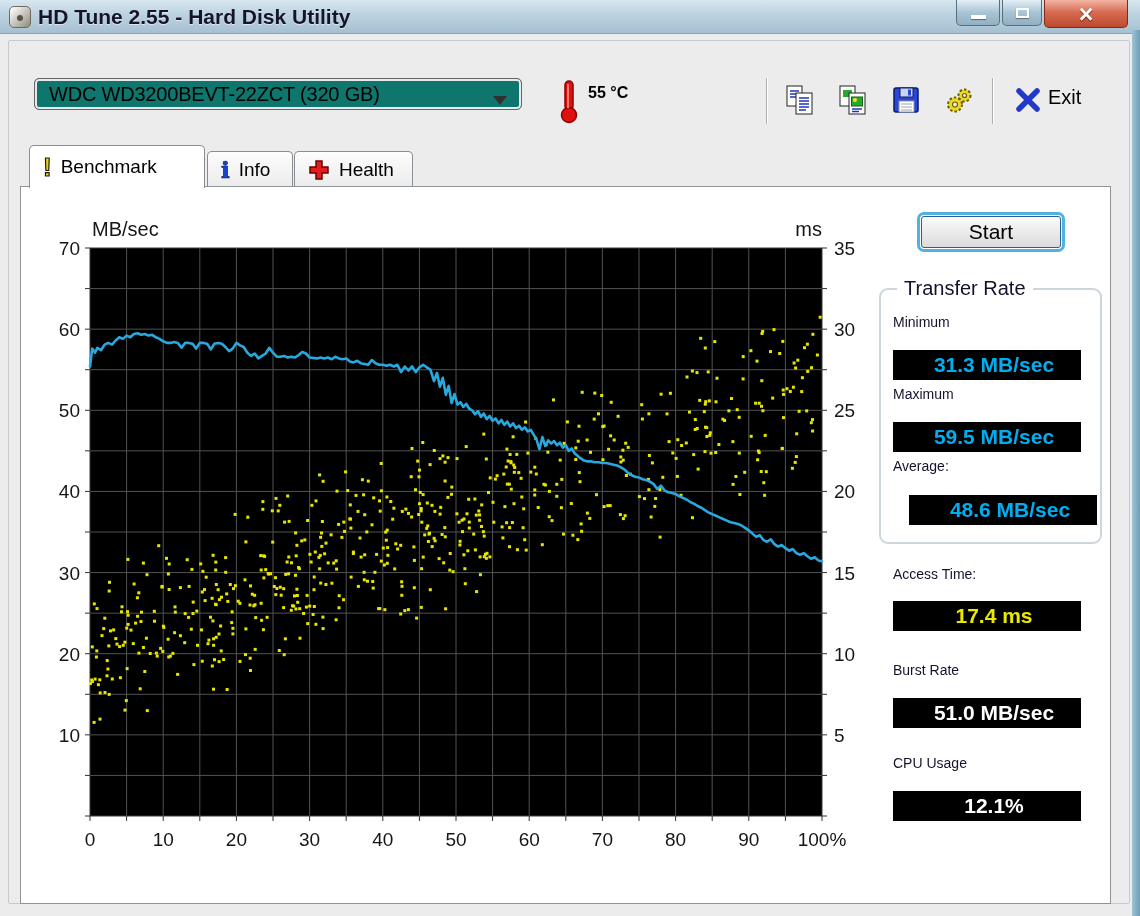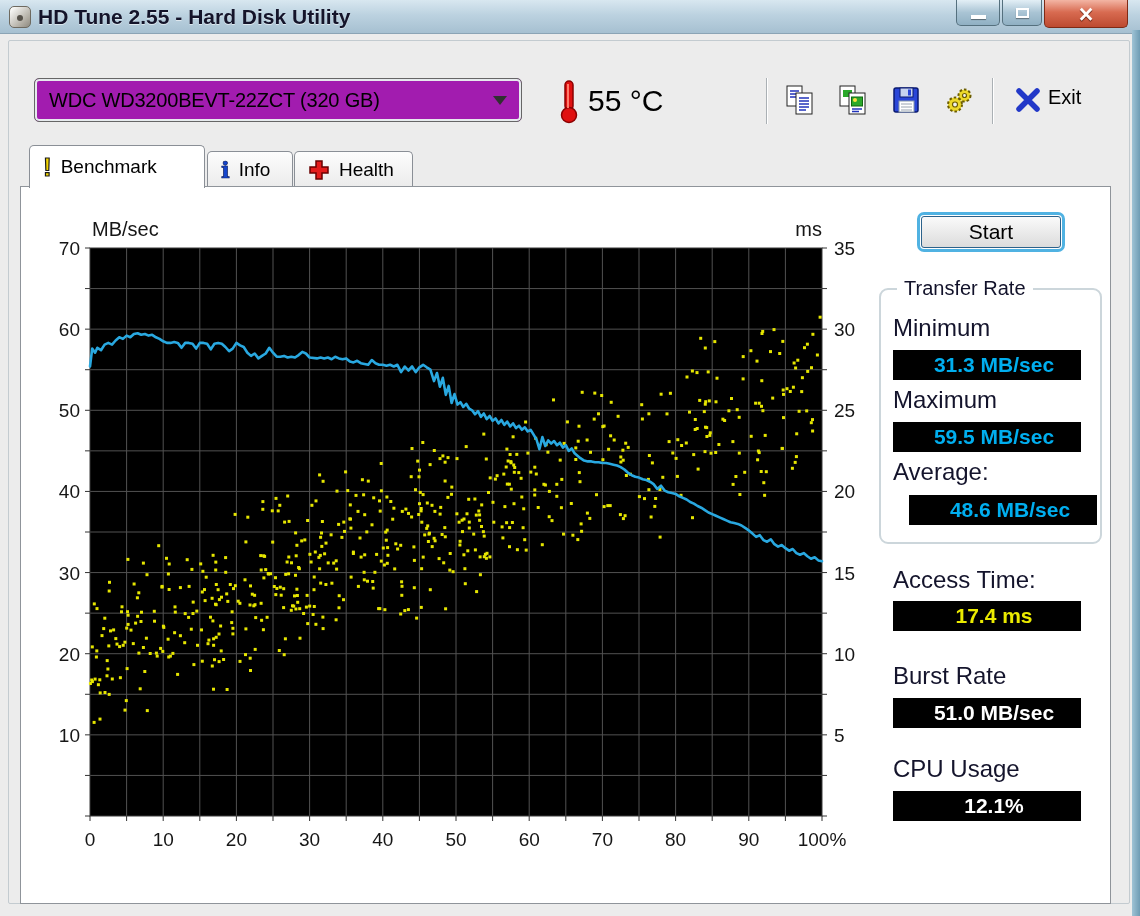--- a/index.html
+++ b/index.html
@@ -27,27 +27,27 @@
   .glyph-min { width:15px; height:4px; background:#fff; box-shadow:0 1px 1px rgba(0,0,0,.45); margin-top:9px; }
   .glyph-max { width:13px; height:10px; border:2px solid #fff; box-shadow:0 1px 1px rgba(0,0,0,.35); }
   .glyph-close { color:#fff; font-size:25px; font-weight:bold; line-height:24px;
     text-shadow:0 1px 1px #5a1608; }
   .edge-right { left:1132px; top:30px; width:8px; height:886px;
     background:linear-gradient(to right,#9fc3d5,#6f9cb4); }
   .inner-frame { left:8px; top:40px; width:1122px; height:864px;
     border:1px solid #c3cbd0; border-radius:2px; }
 
   
-  .drive-select { left:34px; top:78px; width:488px; height:44px; background:#a21caf;
+  .drive-select { left:34px; top:78px; width:488px; height:32px; background:#0f766e;
     border:1px solid #666; border-radius:5px; box-shadow:inset 0 0 0 2px #e6eaed;
     display:flex; align-items:center; cursor:default; }
   .drive-select-text { margin-left:14px; font-size:20px; color:#000; letter-spacing:-0.2px; }
   .drive-arrow { position:absolute; right:14px; top:17px; width:0; height:0;
     border-left:7px solid transparent; border-right:7px solid transparent; border-top:9px solid #303030; }
-  .temp-text { left:588px; top:84px; font-size:30px; font-weight:normal; color:#000;text-align:center; }
+  .temp-text { left:588px; top:84px; font-size:16px; font-weight:bold; color:#000;text-align:center; }
   .tb-sep { top:78px; width:1px; height:46px; background:#aab0b4; box-shadow:1px 0 0 #fff; }
   .tool-btn { top:82px; width:36px; height:36px; display:flex; align-items:center; justify-content:center; }
   .exit-label { left:1048px; top:86px; font-size:20px; color:#000; }
 
   
   .tab { display:flex; align-items:center; gap:9px; padding:0 13px;
     border:1px solid #8a8f96; border-bottom:none; border-radius:5px 5px 0 0;
     background:linear-gradient(#fdfdfd,#ebebeb); font-size:19px; color:#000; }
   .tab-active { background:#fff; z-index:6; }
   .tab-icon-excl { font-size:26px; font-weight:900; color:#f2d400; -webkit-text-stroke:1.2px #1a1a1a; }
@@ -58,21 +58,21 @@
   .panel { left:20px; top:186px; width:1091px; height:718px; background:#fff; border:1px solid #8f949a; }
 
   
   .start-btn { left:917px; top:212px; width:148px; height:40px; border-radius:7px;
     border:3px solid #50b2e2; background:#fff; padding:1px; cursor:default; }
   .start-inner { width:100%; height:100%; border:1px solid #2c628b; border-radius:3px;
     background:linear-gradient(#fafafa,#dcdcdc); display:flex; align-items:center; justify-content:center;
     font-size:21px; color:#000; }
   .groupbox { left:879px; top:288px; width:223px; height:256px; border:2px solid #ccd6db; border-radius:9px; }
   .groupbox-label { left:897px; top:277px; background:#fff; padding:0 7px; font-size:20px; color:#12122a; }
-  .stat-label { font-size:24px; color:#14142c; }
+  .stat-label { font-size:14px; color:#14142c; }
   .valbox { width:188px; height:30px; background:#000; text-align:center;
     font-size:21px; font-weight:bold; line-height:30px;padding-left:14px; }
   .val-cyan { color:#00aeef; }
   .val-yellow { color:#eaea00; }
   .val-white { color:#ffffff; }
 </style>
 </head>
 <body>
 
 <div class="window">

